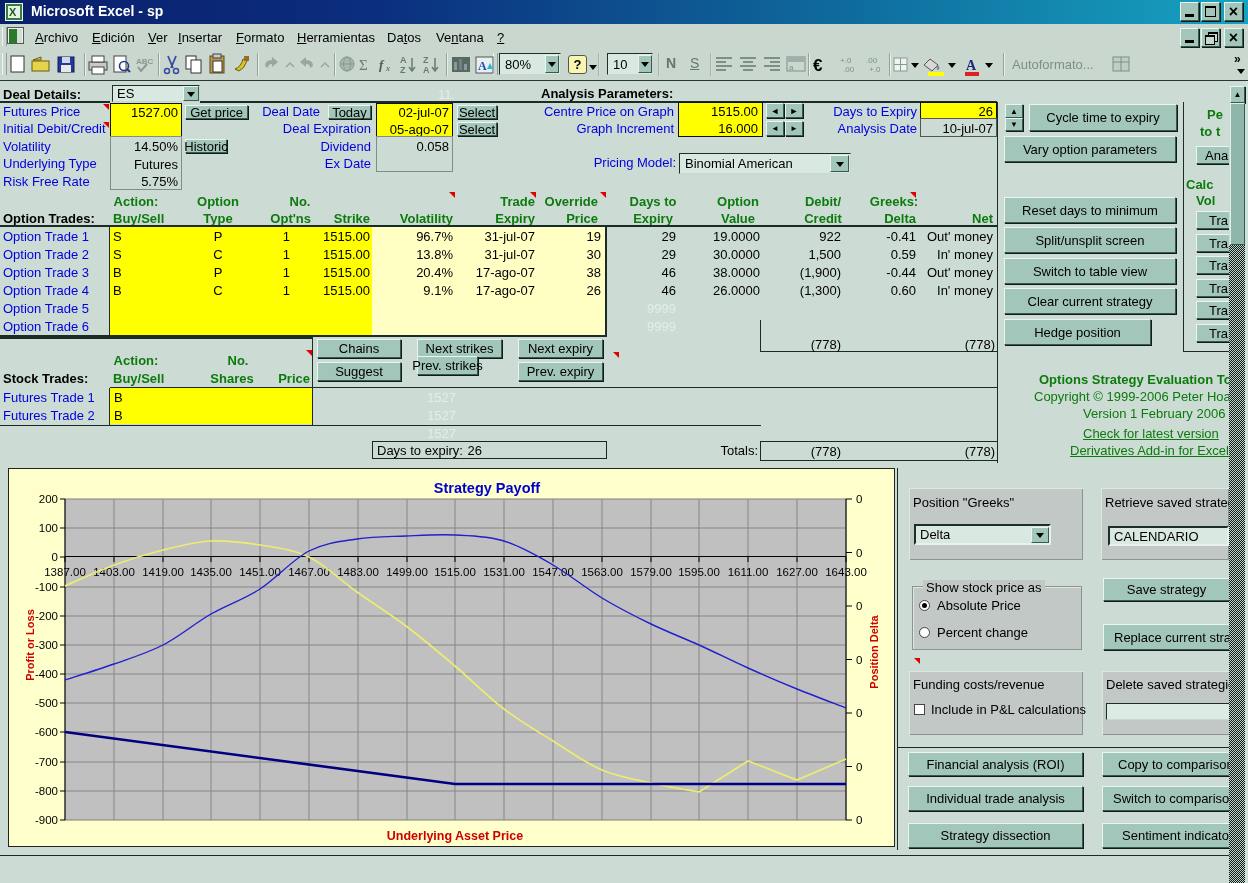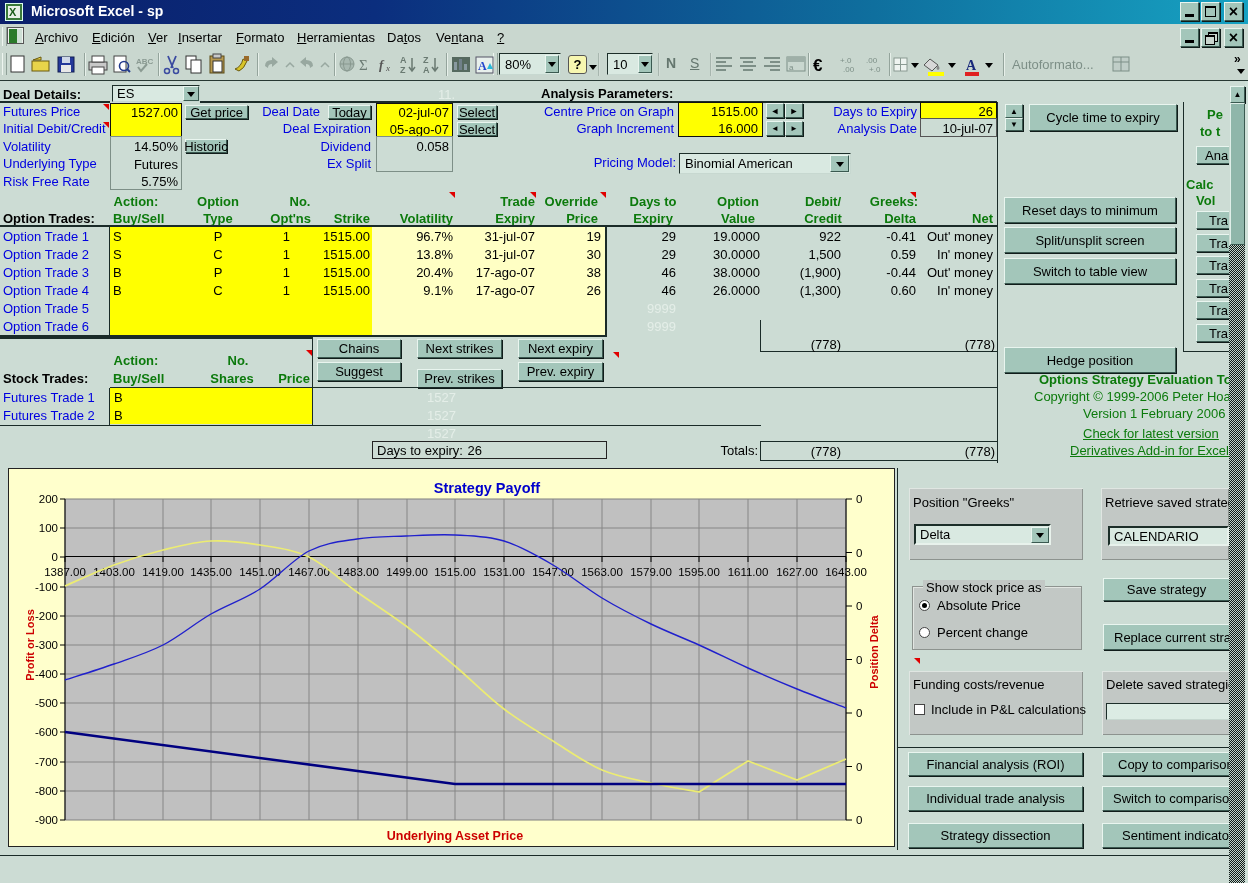--- a/index.html
+++ b/index.html
@@ -240,21 +240,21 @@
 <div class="t r" style="left:110px;top:139px;width:68px;">14.50%</div>
 <div class="t r" style="left:110px;top:157px;width:68px;">Futures</div>
 <div class="t r" style="left:110px;top:174px;width:68px;">5.75%</div>
 <div class="btn" style="left:185px;top:105px;width:63px;height:14px;">Get price</div>
 <div class="btn" style="left:185px;top:139px;width:42px;height:14px;">Historic</div>
 
 <div class="t blu r" style="left:240px;top:104px;width:80px;">Deal Date</div>
 <div class="btn" style="left:328px;top:105px;width:43px;height:14px;">Today</div>
 <div class="t blu r" style="left:271px;top:121px;width:100px;">Deal Expiration</div>
 <div class="t blu r" style="left:271px;top:139px;width:100px;">Dividend</div>
-<div class="t blu r" style="left:271px;top:156px;width:100px;">Ex Split</div>
+<div class="t blu r" style="left:271px;top:156px;width:100px;">Ex Date</div>
 <div class="yc" style="left:376px;top:103px;width:77px;height:34px;border:1px solid #111;box-sizing:border-box;"></div>
 <div class="t r" style="left:376px;top:105px;width:73px;">02-jul-07</div>
 <div class="t r" style="left:376px;top:122px;width:73px;">05-ago-07</div>
 <div class="box" style="left:376px;top:136px;width:77px;height:36px;border-color:#7d8f87;"></div>
 <div class="t r" style="left:376px;top:139px;width:73px;">0.058</div>
 <div class="btn" style="left:457px;top:105px;width:40px;height:14px;">Select</div>
 <div class="btn" style="left:457px;top:122px;width:40px;height:14px;">Select</div>
 
 <div class="t blu r" style="left:524px;top:104px;width:150px;">Centre Price on Graph</div>
 <div class="t blu r" style="left:524px;top:121px;width:150px;">Graph Increment</div>
@@ -371,21 +371,21 @@
 
 <div class="ln" style="left:760px;top:320px;width:1px;height:32px;"></div>
 <div class="ln" style="left:760px;top:351px;width:237px;height:1px;"></div>
 <div class="t r" style="left:773px;top:337px;width:68px;">(778)</div>
 <div class="t r" style="left:920px;top:337px;width:75px;">(778)</div>
 
 <div class="btn" style="left:317px;top:339px;width:84px;height:19px;">Chains</div>
 <div class="btn" style="left:417px;top:339px;width:85px;height:19px;">Next strikes</div>
 <div class="btn" style="left:518px;top:339px;width:85px;height:19px;">Next expiry</div>
 <div class="btn" style="left:317px;top:362px;width:84px;height:19px;">Suggest</div>
-<div class="btn" style="left:417px;top:369px;width:85px;height:19px;">Prev. strikes</div>
+<div class="btn" style="left:417px;top:356px;width:61px;height:19px;">Prev. strikes</div>
 <div class="btn" style="left:518px;top:362px;width:85px;height:19px;">Prev. expiry</div>
 <div class="rw" style="left:306px;top:350px;"></div>
 <div class="rw" style="left:613px;top:352px;"></div>
 <div class="t grn c" style="left:100px;top:353px;width:72px;">Action:</div>
 <div class="t grn c" style="left:202px;top:353px;width:72px;">No.</div>
 <div class="t b" style="left:3px;top:371px;">Stock Trades:</div>
 <div class="t grn" style="left:113px;top:371px;">Buy/Sell</div>
 <div class="t grn c" style="left:196px;top:371px;width:72px;">Shares</div>
 <div class="t grn r" style="left:230px;top:371px;width:80px;">Price</div>
 <div class="ln" style="left:0;top:337px;width:313px;height:2px;"></div>
@@ -415,24 +415,26 @@
 <div class="ln" style="left:997px;top:102px;width:1px;height:361px;"></div>
 <div class="ln" style="left:897px;top:468px;width:1px;height:382px;"></div>
 <div class="ln" style="left:1183px;top:102px;width:1px;height:249px;"></div>
 <div class="ln" style="left:1183px;top:351px;width:47px;height:1px;"></div>
 <div class="ln" style="left:898px;top:747px;width:350px;height:1px;"></div>
 <div class="ln" style="left:0;top:855px;width:1232px;height:1px;"></div>
 
 <div class="btn" style="left:1005px;top:104px;width:18px;height:14px;font-size:8px;">▲</div>
 <div class="btn" style="left:1005px;top:118px;width:18px;height:13px;font-size:8px;">▼</div>
 <div class="btn" style="left:1029px;top:104px;width:148px;height:27px;">Cycle time to expiry</div>
+<div class="btn" style="left:1004px;top:136px;width:172px;height:26px;">Vary option parameters</div>
 <div class="btn" style="left:1004px;top:197px;width:172px;height:26px;">Reset days to minimum</div>
 <div class="btn" style="left:1004px;top:227px;width:172px;height:26px;">Split/unsplit screen</div>
 <div class="btn" style="left:1004px;top:258px;width:172px;height:26px;">Switch to table view</div>
-<div class="btn" style="left:1004px;top:319px;width:172px;height:26px;margin-top:28px;">Hedge position</div>
+<div class="btn" style="left:1004px;top:288px;width:172px;height:26px;">Clear current strategy</div>
+<div class="btn" style="left:1004px;top:319px;width:147px;height:26px;">Hedge position</div>
 
 <div class="ab" style="left:1184px;top:102px;width:45px;height:781px;overflow:hidden;">
   <div class="t grn" style="left:23px;top:5px;">Pe</div>
   <div class="t grn" style="left:16px;top:22px;">to t</div>
   <div class="btn" style="left:12px;top:44px;width:40px;height:18px;justify-content:flex-start;padding-left:8px;">Ana</div>
   <div class="t grn" style="left:2px;top:75px;">Calc</div>
   <div class="t grn" style="left:12px;top:91px;">Vol</div>
   <div class="btn" style="left:12px;top:109px;width:40px;height:18px;justify-content:flex-start;padding-left:12px;">Tra</div>
   <div class="btn" style="left:12px;top:132px;width:40px;height:18px;justify-content:flex-start;padding-left:12px;">Tra</div>
   <div class="btn" style="left:12px;top:154px;width:40px;height:18px;justify-content:flex-start;padding-left:12px;">Tra</div>

